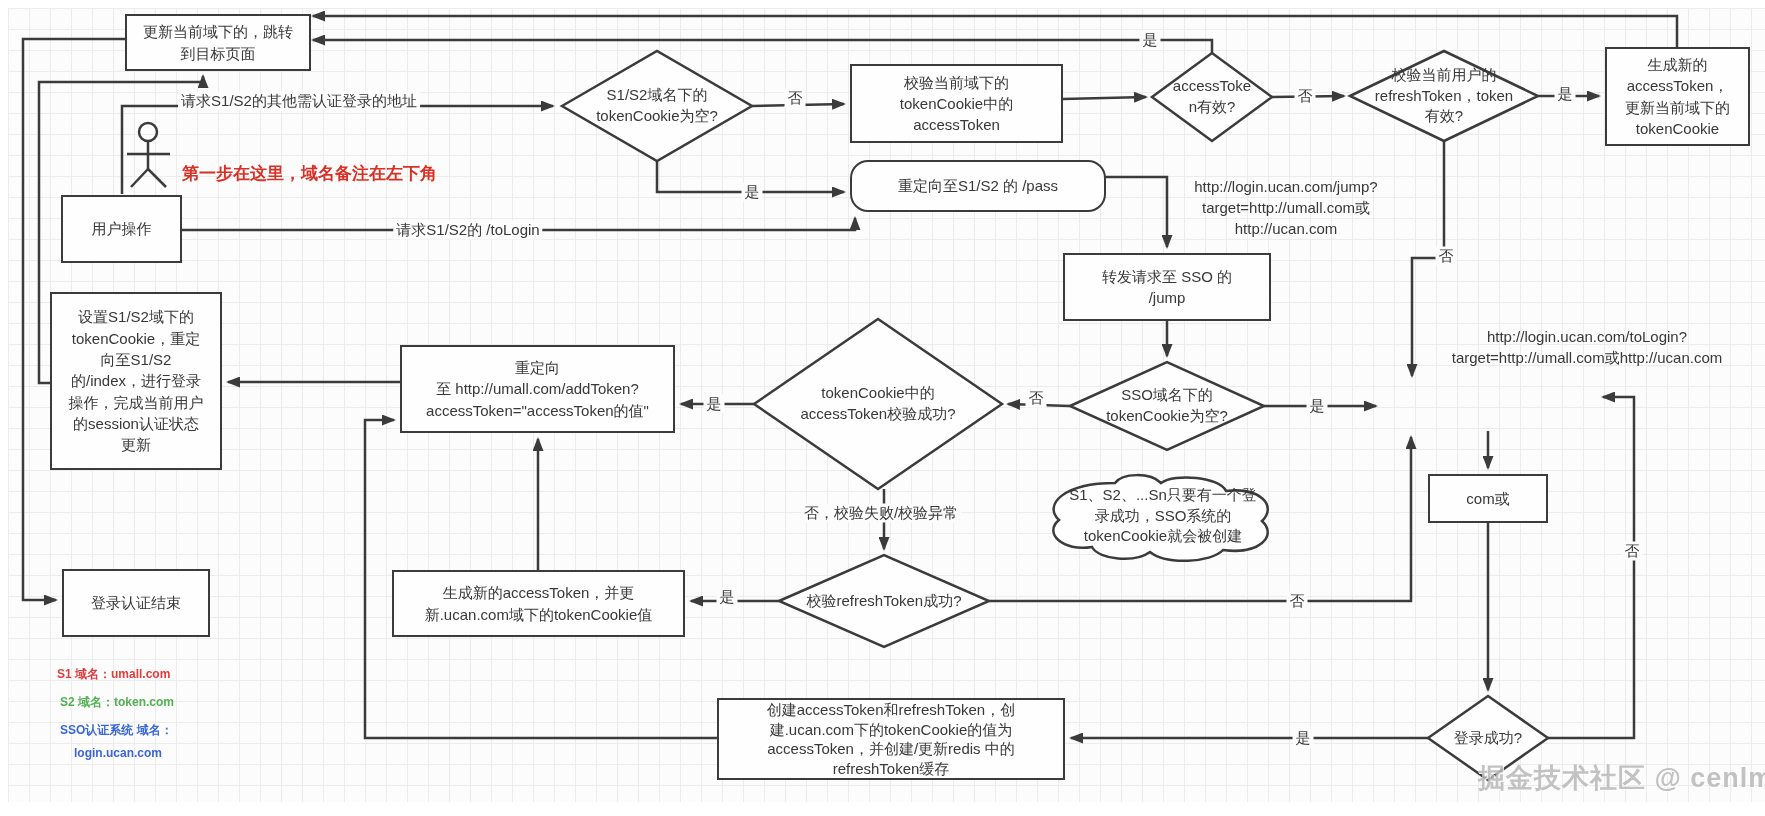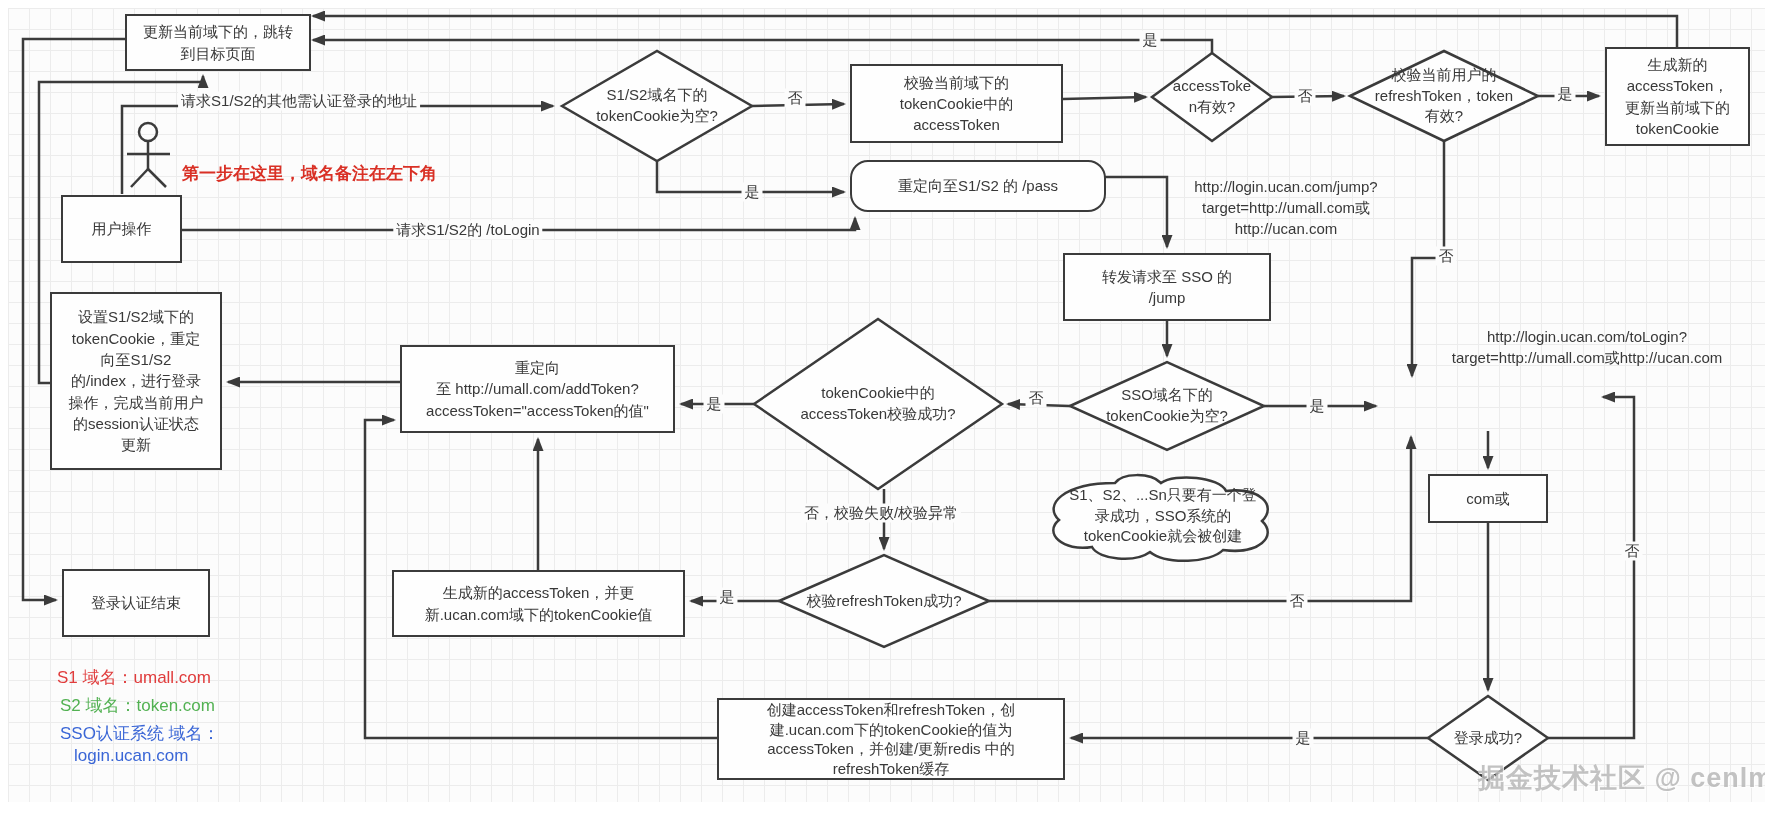--- a/index.html
+++ b/index.html
@@ -28,21 +28,21 @@
   }
   .elabel{
     position:absolute; transform:translate(-50%,-50%);
     font-size:15px; background:#fcfcfc; padding:0 3px; white-space:nowrap;
   }
   .freetext{
     position:absolute; transform:translate(-50%,-50%);
     text-align:center; white-space:pre-line; font-size:15px; line-height:1.4;
   }
   .note-red{position:absolute; font-weight:bold; font-size:17px; white-space:nowrap;}
-  .legend-item{position:absolute; font-weight:normal; font-size:17px; white-space:nowrap;}
+  .legend-item{position:absolute; font-weight:bold; font-size:12px; white-space:nowrap;}
   .watermark{
     position:absolute; font-weight:bold; font-size:27px; color:#b8b8b8;
     opacity:.85; letter-spacing:1px; white-space:nowrap;
     text-shadow:1px 1px 0 #ffffff;
   }
 </style>
 </head>
 <body>
 
 <div id="canvas">

